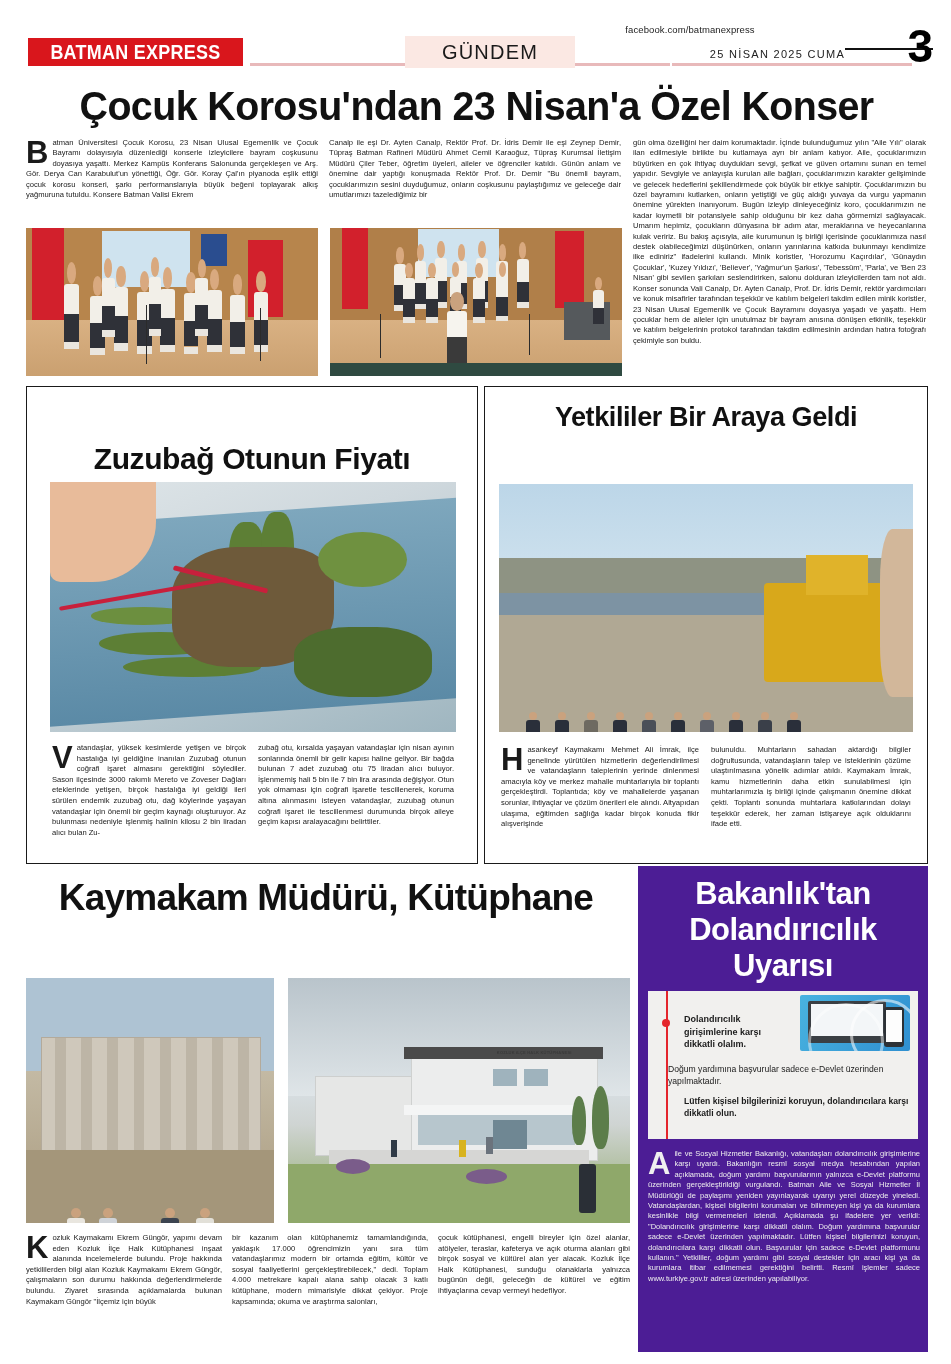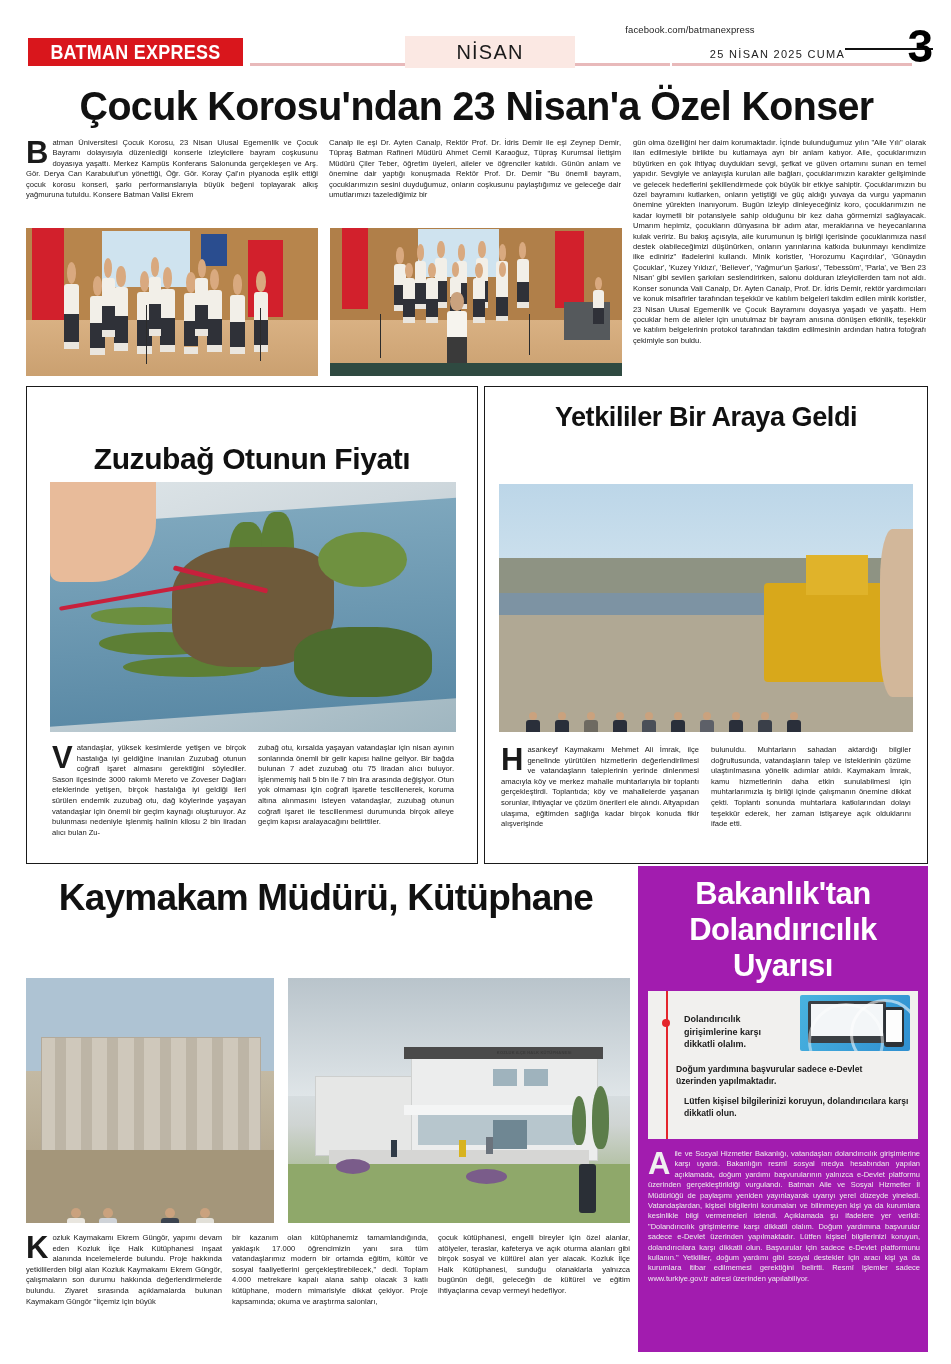--- a/index.html
+++ b/index.html
@@ -158,31 +158,31 @@
   .render .mass2{position:absolute;left:36%;top:30%;width:54%;height:44%;background:#eceded;border:1px solid #cfd1d0;}
   .render .roof{position:absolute;left:34%;top:28%;width:58%;height:5%;background:#4a4a4a;}
   .render .canopy{position:absolute;left:34%;top:52%;width:52%;height:4%;background:#f4f5f5;}
   .render .glass{position:absolute;background:#9fb3bd;}
   .render .grass{position:absolute;left:0;top:76%;width:100%;height:24%;background:#8fa86a;}
   .render .plaza{position:absolute;left:12%;top:70%;width:76%;height:10%;background:#d6d6d4;}
   .render .sign{position:absolute;left:60%;top:29.5%;width:24%;height:4%;color:#3a3a3a;font-size:4px;line-height:5px;text-align:center;font-weight:bold;letter-spacing:.2px;}
   .render .tree{position:absolute;background:#5c7d4a;border-radius:50% 50% 40% 40%;}
 
   
-  .feature{position:absolute;left:638px;top:866px;width:290px;height:486px;background:#a21caf;}
+  .feature{position:absolute;left:638px;top:866px;width:290px;height:486px;background:#4c1d95;}
   .feat-head{
     position:absolute;left:10px;top:10px;width:270px;
     color:#fff;font-weight:bold;text-align:center;
     font-size:31px;line-height:36px;letter-spacing:-.5px;font-stretch:condensed;
   }
   .info{position:absolute;left:10px;top:125px;width:270px;height:148px;background:#f1f0ee;overflow:hidden;}
   .info .redline{position:absolute;left:18px;top:-6px;width:1.6px;height:170px;background:#e4252c;}
   .info .dot{position:absolute;left:14px;top:28px;width:8px;height:8px;border-radius:50%;background:#e4252c;}
   .info .t1{position:absolute;left:36px;top:22px;width:90px;font-size:9px;line-height:12.5px;font-weight:bold;color:#1b1b1b;}
-  .info .t2{position:absolute;left:28px;top:72px;width:220px;font-size:8.6px;line-height:12px;font-weight:bold;color:#1b1b1b;}
+  .info .t2{position:absolute;left:20px;top:72px;width:220px;font-size:8.6px;line-height:12px;font-weight:normal;color:#1b1b1b;}
   .info .t3{position:absolute;left:36px;top:104px;width:230px;font-size:8.6px;line-height:12px;font-weight:bold;color:#1b1b1b;}
   .info .device{position:absolute;right:8px;top:4px;width:110px;height:56px;background:linear-gradient(120deg,#49b3e0,#2f8fd0);border-radius:2px;overflow:hidden;}
   .info .laptop{position:absolute;left:8px;top:6px;width:78px;height:42px;background:#3a3f44;border-radius:2px;}
   .info .lscreen{position:absolute;left:3px;top:3px;width:72px;height:32px;background:#f3f6f8;}
   .info .phone{position:absolute;right:6px;top:12px;width:20px;height:40px;background:#2c3136;border-radius:3px;}
   .info .pscreen{position:absolute;left:2px;top:3px;width:16px;height:32px;background:#fdfdfd;}
   .info .arcs{position:absolute;right:-10px;bottom:-18px;width:64px;height:64px;border:3px solid rgba(255,255,255,.55);border-radius:50%;}
   .info .swirl{position:absolute;left:8px;bottom:-28px;width:70px;height:70px;border:3px solid rgba(255,255,255,.45);border-radius:50%;}
   .feat-body{
     position:absolute;left:10px;top:283px;width:272px;
@@ -194,21 +194,21 @@
 <body>
 
 <div class="page">
 
   <div class="masthead">
     <div class="logo">
         <span>BATMAN EXPRESS</span>
       </div>
     <div class="rule-left"></div>
     <div class="rule-right"></div>
-    <div class="gundem">NİSAN</div>
+    <div class="gundem">GÜNDEM</div>
     <div class="fb">facebook.com/batmanexpress</div>
     <div class="pageno-rule"></div>
     <div class="dateline">25 NİSAN 2025 CUMA</div>
     <div class="pageno">3</div>
   </div>
 
   <div class="lead-head"><span>Çocuk Korosu'ndan 23 Nisan'a Özel Konser</span></div>
 
   <div class="lead-cols">
     <div class="col c1"><span class="dropcap">B</span><span>atman Üniversitesi Çocuk Korosu, 23 Nisan Ulusal Egemenlik ve Çocuk Bayramı dolayısıyla düzenlediği konserle izleyicilere bayram coşkusunu doyasıya yaşattı. Merkez Kampüs Konferans Salonunda gerçekleşen ve Arş. Gör. Derya Can Karabulut'un yönettiği, Öğr. Gör. Koray Çal'ın piyanoda eşlik ettiği çocuk korosu konseri, şarkı performanslarıyla büyük beğeni toplayarak alkış yağmuruna tutuldu. Konsere Batman Valisi Ekrem</span></div>

